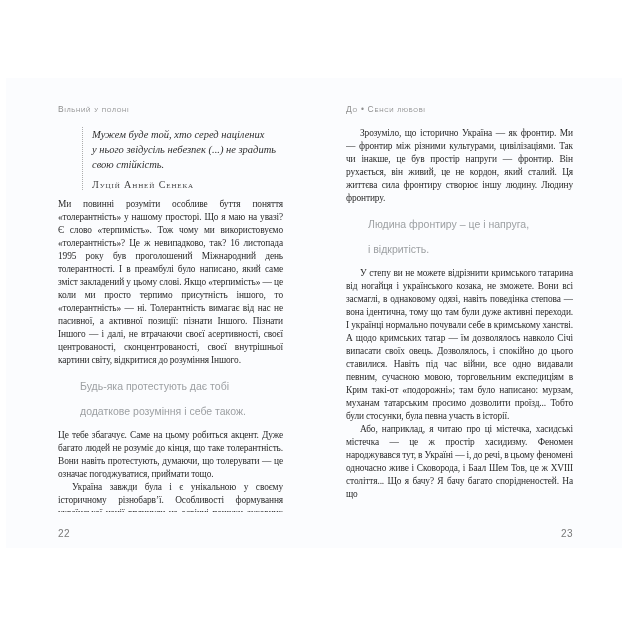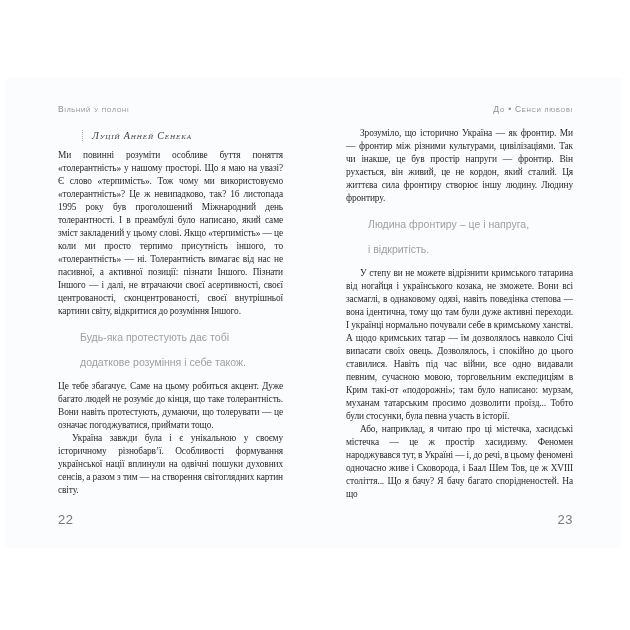--- a/index.html
+++ b/index.html
@@ -35,41 +35,40 @@
 
   .running-header {
     font-family: "Liberation Sans", sans-serif;
     font-variant: small-caps;
     font-size: 8.5px;
     letter-spacing: 0.7px;
     color: #8e8e8e;
     margin-bottom: 13px;
     white-space: nowrap;
   }
-  .running-header.align-right { text-align: right; }
+  .running-header.align-right { }
 
   .epigraph {
     margin: 0 0 8px 24px;
     border-left: 1px dotted #acacac;
     padding-left: 9px;
   }
   .epigraph-text {
     font-style: italic;
     font-size: 10.5px;
     line-height: 15px;
     color: #2e2e2e;
     white-space: pre-line;
   }
   .epigraph-author {
-    margin-top: 16px;
+    margin-top: 7px;
     font-variant: small-caps;
     letter-spacing: 0.9px;
     font-size: 10px;
     color: #3c3c3c;
-    font-style: italic;
   }
 
   .body-para {
     font-size: 9.4px;
     line-height: 13px;
     letter-spacing: -0.12px;
     word-spacing: -0.2px;
     color: #2b2b2b;
     text-align: justify;
     hyphens: auto;
@@ -81,40 +80,43 @@
     font-family: "Liberation Sans", sans-serif;
     font-size: 10.5px;
     line-height: 25px;
     color: #9da0a3;
     white-space: pre-line;
     margin: 7px 0 5px 22px;
   }
 
   .page-number {
     position: absolute;
-    top: 512px;
+    top: 528px;
     font-family: "Liberation Sans", sans-serif;
-    font-size: 13px;
+    font-size: 10px;
     letter-spacing: 0.5px;
     color: #787878;
   }
   .page-number.left  { left: 58px; }
   .page-number.right { right: 57px; text-align: center; }
 </style>
 </head>
 <body>
 
 <div class="canvas">
 
   <div class="page-band"></div>
 
   <div class="page-col left">
     <div class="running-header">Вільний у полоні</div>
 
     <div class="epigraph">
+      <div class="epigraph-text">Мужем буде той, хто серед націлених
+у нього звідусіль небезпек (...) не зрадить
+свою стійкість.</div>
       <div class="epigraph-author">Луцій Анней Сенека</div>
     </div>
 
     <p class="body-para">Ми повинні розуміти особливе буття поняття «толерантність» у нашому просторі. Що я маю на увазі? Є слово «терпимість». Тож чому ми використовуємо «толерантність»? Це ж невипадково, так? 16 листопада 1995 року був проголошений Міжнародний день толерантності. І в преамбулі було написано, який саме зміст закладений у цьому слові. Якщо «терпимість» — це коли ми просто терпимо присутність іншого, то «толерантність» — ні. Толерантність вимагає від нас не пасивної, а активної позиції: пізнати Іншого. Пізнати Іншого — і далі, не втрачаючи своєї асертивності, своєї центрованості, сконцентрованості, своєї внутрішньої картини світу, відкритися до розуміння Іншого.</p>
 
     <div class="pull-quote">Будь-яка протестують дає тобі
 додаткове розуміння і себе також.</div>
 
     <p class="body-para">Це тебе збагачує. Саме на цьому робиться акцент. Дуже багато людей не розуміє до кінця, що таке толерантність. Вони навіть протестують, думаючи, що толерувати — це означає погоджуватися, приймати тощо.</p>
 

